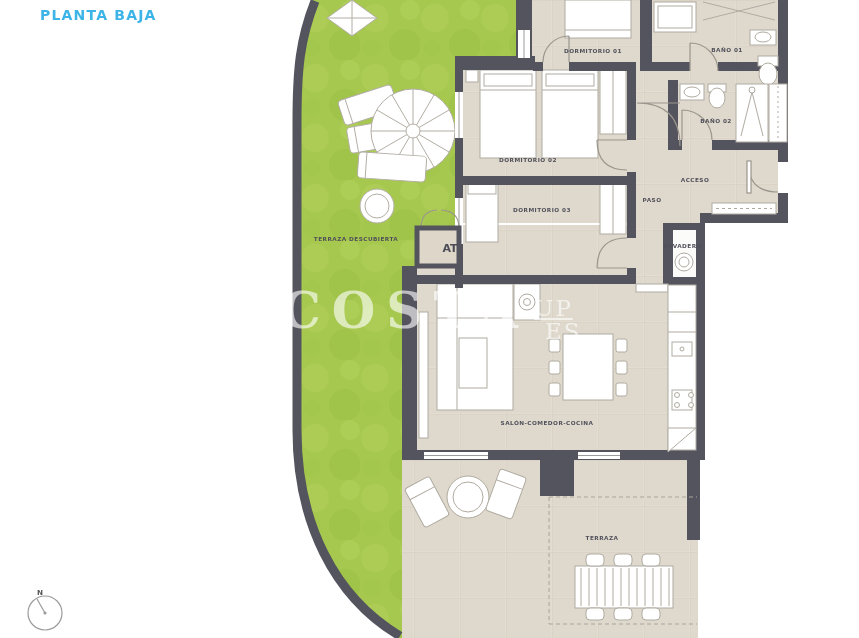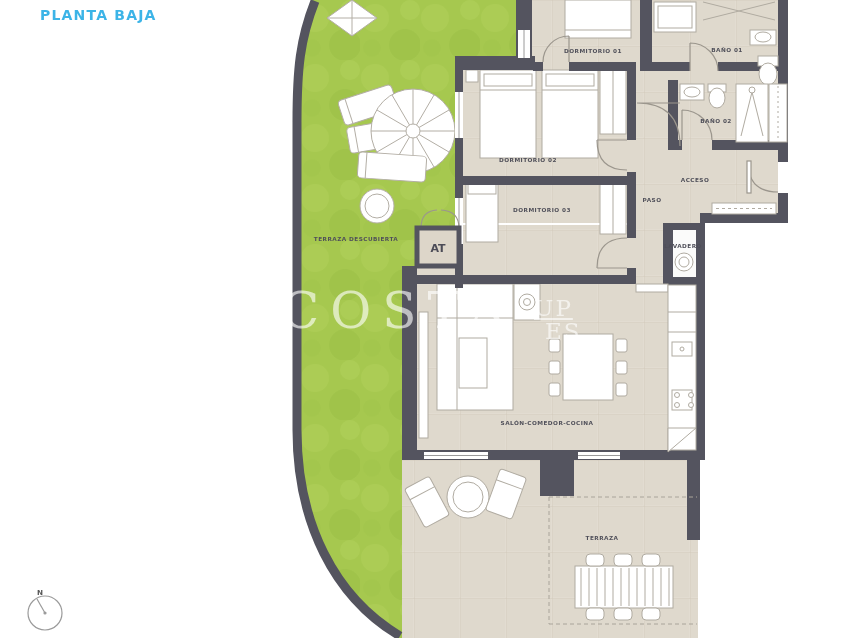--- a/index.html
+++ b/index.html
@@ -4,26 +4,26 @@
 <style>
   html,body{margin:0;padding:0;background:#fff;}
   #stage{position:relative;width:859px;height:638px;background:#ffffff;overflow:hidden;
          font-family:"DejaVu Sans",sans-serif;}
   #plan-svg{position:absolute;left:0;top:0;z-index:1;}
   .rlabel{position:absolute;z-index:3;font-weight:700;font-size:8px;letter-spacing:.6px;
           color:#4f4f59;white-space:nowrap;transform:translate(-50%,-50%) scale(.72);}
   #floor-title{position:absolute;left:40px;top:7px;z-index:3;font-weight:700;font-size:14px;
           letter-spacing:1.2px;color:#3cb4e7;white-space:nowrap;}
   .at-label{position:absolute;z-index:3;font-weight:700;font-size:11px;color:#4c4c57;
-          transform:translate(-50%,-50%);}
+          transform:translate(-50%,-50%);margin-left:12px;}
   .north-label{position:absolute;left:40px;top:588px;z-index:3;font-weight:700;font-size:8px;
           color:#555;transform:translate(-50%,0) scale(.9);}
   .wm{position:absolute;z-index:4;font-family:"DejaVu Serif",serif;
       color:rgba(255,255,255,0.62);line-height:1;pointer-events:none;}
-  #wm-costa{left:281px;top:286px;font-size:50px;letter-spacing:11px;}
+  #wm-costa{left:281px;top:286px;font-size:50px;letter-spacing:11px;font-weight:bold;}
   #wm-up{left:534px;top:297px;font-size:23px;letter-spacing:2px;text-decoration:underline;}
   #wm-es{left:545px;top:320px;font-size:23px;letter-spacing:2px;}
 </style>
 </head>
 <body>
 
 <div id="stage">
 
   <svg id="plan-svg" width="859" height="638" viewBox="0 0 859 638">
     <defs>

